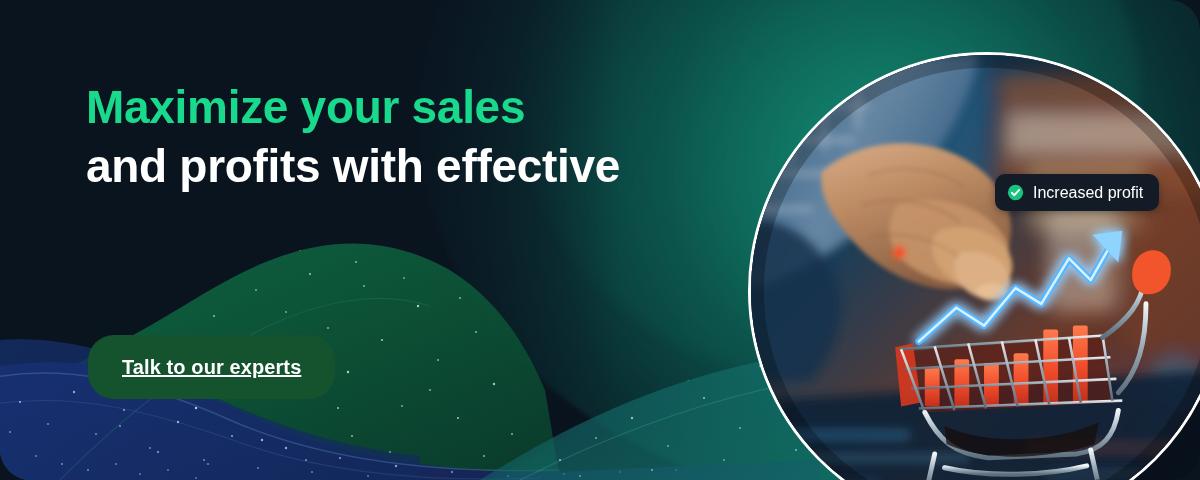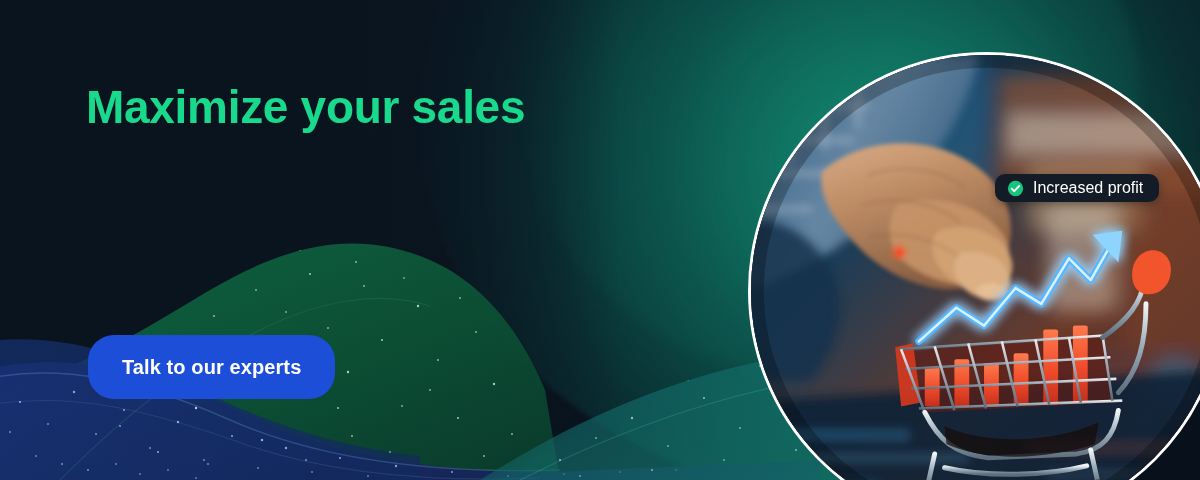--- a/index.html
+++ b/index.html
@@ -10,20 +10,21 @@
   * { box-sizing: border-box; }
 
   .banner {
     position: relative;
     width: 1200px;
     height: 480px;
     overflow: hidden;
     background: #0a141f;
     font-family: "Liberation Sans", sans-serif;
     user-select: none;
+    border-radius: 31px;
   }
 
   
   .bg-base {
     position: absolute;
     inset: 0;
     background:
       radial-gradient(120% 150% at 2% 10%, #0c1724 0%, #0a141f 45%, #08111b 100%);
   }
   .bg-teal-glow {
@@ -102,28 +103,29 @@
     position: absolute;
     left: 88px;
     top: 335px;
     height: 64px;
     padding: 0 34px;
     display: inline-flex;
     align-items: center;
     justify-content: center;
     border: none;
     border-radius: 26px;
-    background: #1d4ed8;
+    background: #14532d;
     color: #ffffff;
     font-family: "Liberation Sans", sans-serif;
     font-size: 20px;
     font-weight: 700;
     letter-spacing: 0.1px;
     cursor: pointer;
     white-space: nowrap;
+    text-decoration: underline;
   }
 
   
   .photo-circle {
     position: absolute;
     left: 748px;
     top: 52px;
     width: 478px;
     height: 478px;
     border-radius: 50%;
@@ -131,21 +133,21 @@
     border: 3px solid #ffffff;
     background: #0c1a28;
   }
   .photo-inner { position: absolute; inset: 0; }
 
   
   .badge {
     position: absolute;
     left: 995px;
     top: 174px;
-    height: 28px;
+    height: 37px;
     display: inline-flex;
     align-items: center;
     gap: 9px;
     padding: 0 16px 0 12px;
     border-radius: 10px;
     background: #131c26;
     color: #ffffff;
     font-size: 16px;
     font-weight: 400;
     white-space: nowrap;
@@ -317,20 +319,21 @@
         <circle cx="448" cy="168" r="1" opacity=".52"></circle>
       <circle cx="492" cy="152" r="1.1" opacity=".58"></circle>
         <circle cx="268" cy="110" r="1" opacity=".55"></circle>
       <circle cx="340" cy="96" r="1" opacity=".52"></circle>
         <circle cx="412" cy="90" r="1.1" opacity=".56"></circle>
     </g>
   </svg>
 
   <h1 class="headline">
     <span class="hl-accent">Maximize your sales</span>
+    <span class="hl-line">and profits with effective</span>
   </h1>
 
   <button class="cta">Talk to our experts</button>
 
   <div class="photo-circle">
     <svg class="photo-inner" viewBox="0 0 478 478" preserveAspectRatio="xMidYMid slice">
       <defs>
         <linearGradient id="pBg" x1="0" y1="0" x2="1" y2="1">
           <stop offset="0%" stop-color="#17344e"></stop>
           <stop offset="30%" stop-color="#1c3d58"></stop>

